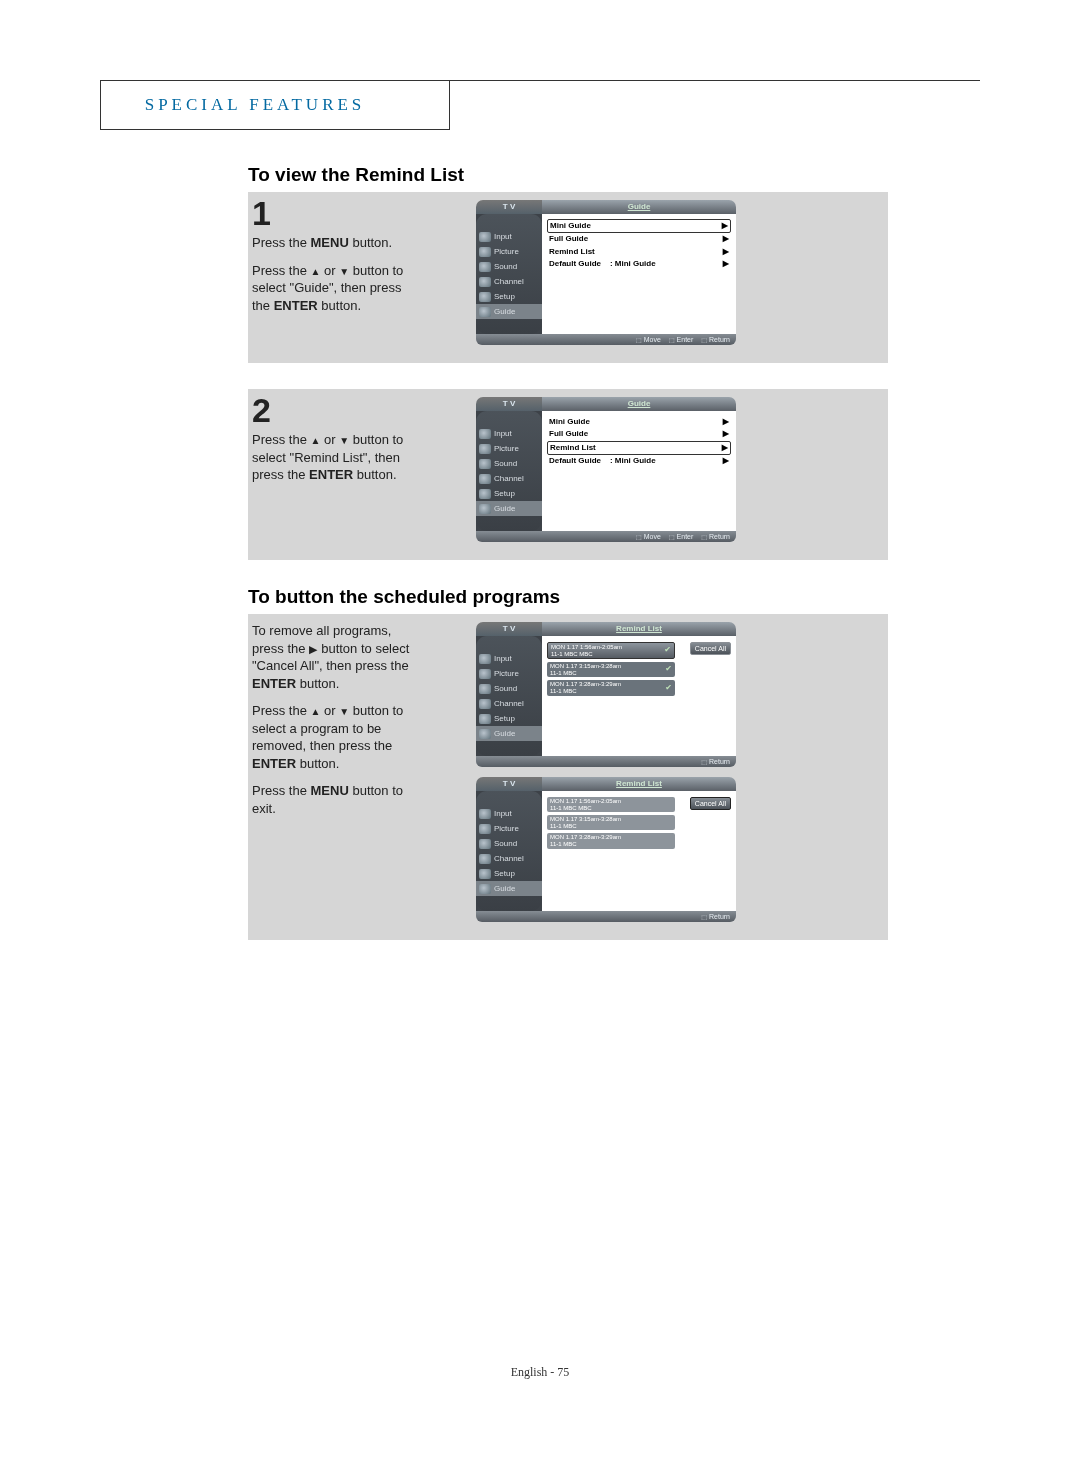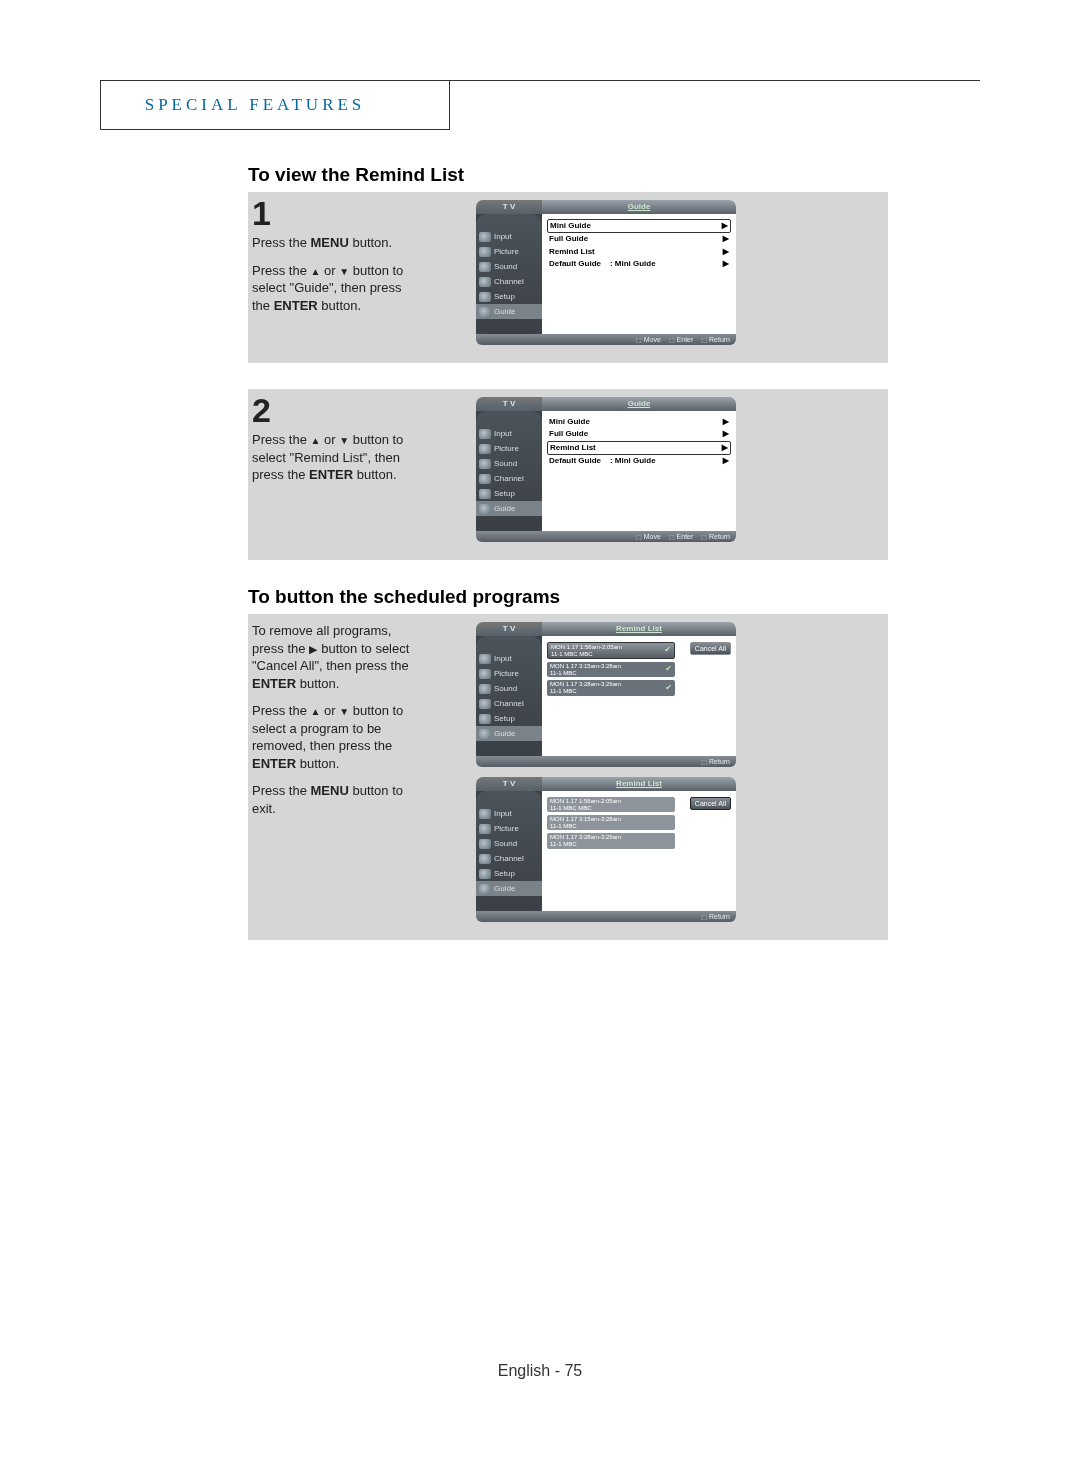--- a/index.html
+++ b/index.html
@@ -197,22 +197,23 @@
     padding: 2px 4px;
     border-radius: 2px;
     border: 1px solid #8a8f95;
   }
   .remind-container { padding-right: 56px; }
   .page-footer {
     position: absolute;
     bottom: 96px;
     width: 100%;
     text-align: center;
-    font-size: 16px;
+    font-size: 12px;
     color: #333;
+    font-family: Liberation Serif, serif;
   }
   .tri-up::before { content: "▲"; font-size: 10px; }
   .tri-down::before { content: "▼"; font-size: 10px; }
   .tri-right::before { content: "▶"; font-size: 11px; }
 </style>
 </head>
 <body>
 
 <div class="page-wrap">
   <div class="header-box">SPECIAL FEATURES</div>

